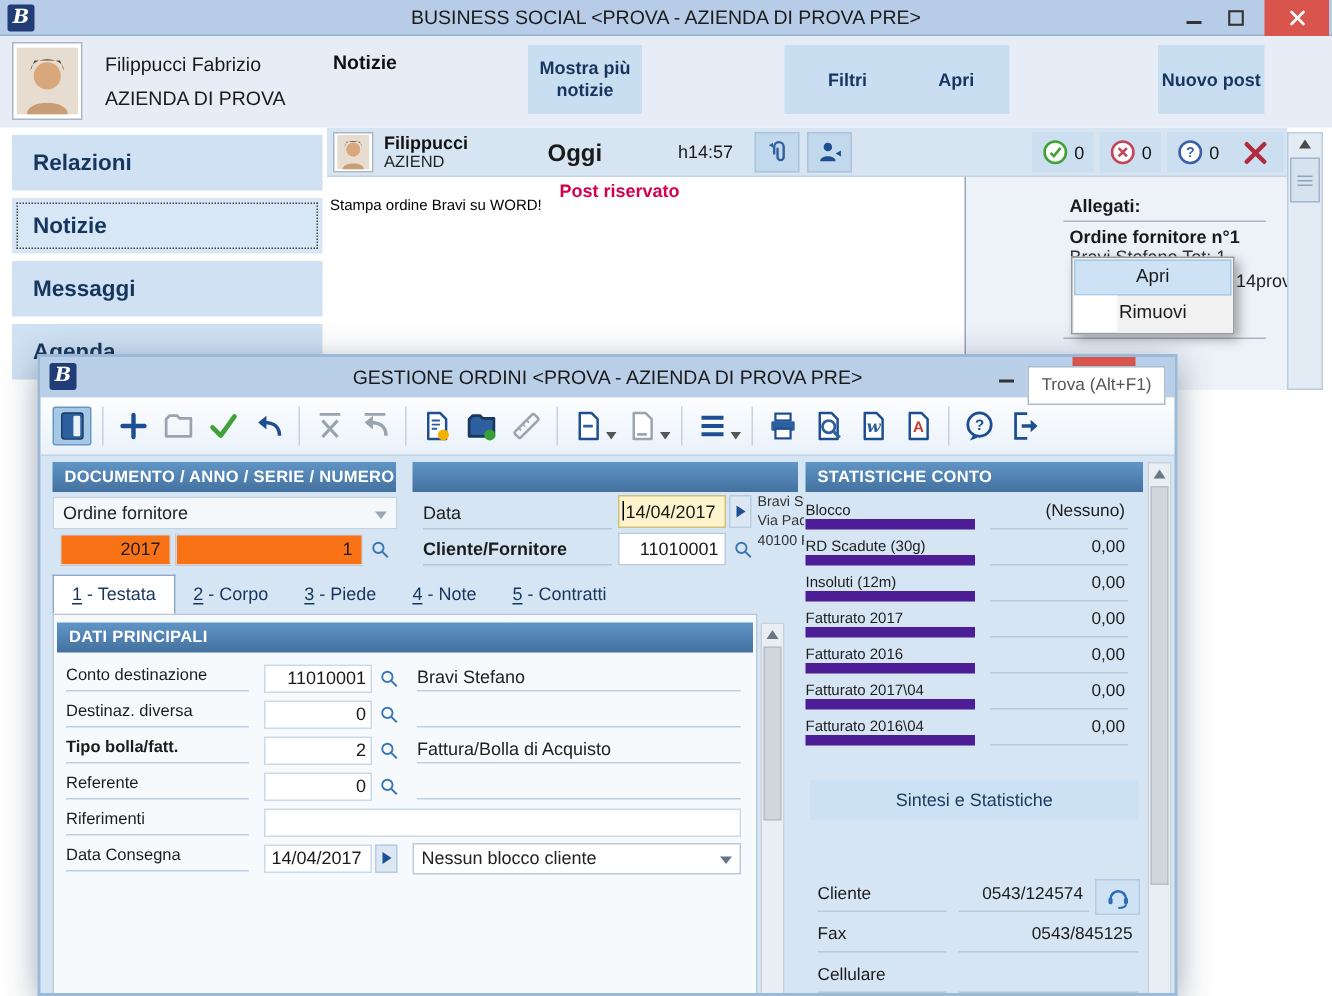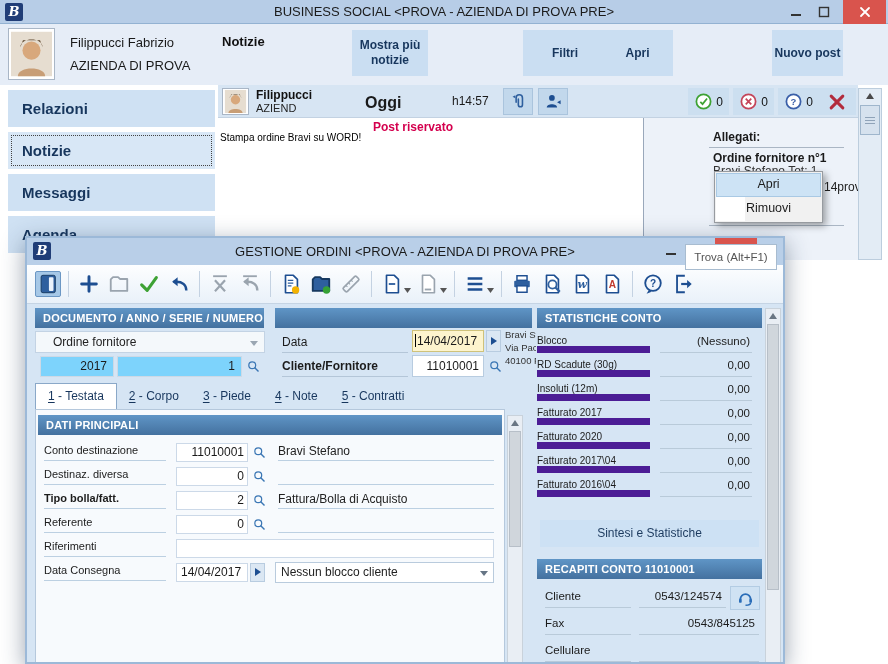--- a/index.html
+++ b/index.html
@@ -83,23 +83,23 @@
   .tbtn.dd{margin-right:8px}
   .tsep{width:1px;height:26px;background:#c4d2e2;margin:0 5px}
   .findbox{position:absolute;right:6px;top:6px;width:92px;height:26px;background:#fff;border:1px solid #a8bcd0;
            font-family:inherit;font-size:11.5px;color:#555;text-align:center}
   .findbox::placeholder{color:#555;opacity:1}
 
   .bandh{position:absolute;height:20px;background:linear-gradient(#5f95c6,#44719f);color:#fff;
          font-weight:bold;font-size:11px;line-height:20px;padding-left:8px;letter-spacing:.2px}
 
   .combo{position:absolute;left:8px;top:93px;width:230px;height:22px;background:#f4f8fb;border:1px solid #c3d3e4;
-         font-size:12px;line-height:20px;padding-left:17px;color:#222}
+         font-size:12px;line-height:20px;padding-left:6px;color:#222}
   .combo .tri-dn{position:absolute;right:6px;top:9px;border-top-color:#9aa6b2}
-  .ffield{position:absolute;height:21px;background:#7dd3fc;border:1px solid #cdd9e6;font-size:12px;line-height:19px;
+  .ffield{position:absolute;height:21px;background:#f97316;border:1px solid #cdd9e6;font-size:12px;line-height:19px;
           text-align:right;padding-right:6px;color:#1c1c1c}
   .flabel{position:absolute;width:126px;font-size:12px;color:#1c1c1c;border-bottom:1px solid #b4c6d8;height:18px}
   .field-w{position:absolute;height:22px;background:#fff;border:1px solid #b8cce0;font-size:12px;line-height:20px;
            text-align:right;padding-right:4px}
   .field-y{position:absolute;height:22px;background:#fdf4cd;border:1px solid #cfc27a;font-size:12px;line-height:20px;padding-left:2px}
   .cursorbar{display:inline-block;width:1px;height:13px;background:#000;vertical-align:-2px;margin-right:1px}
   .sqbtn{position:absolute;width:15px;height:22px;background:#dbe7f3;border:1px solid #b8cce0;
          display:flex;align-items:center;justify-content:center}
   .magbtn{position:absolute;width:18px;height:18px;background:transparent;border:none;display:flex;align-items:center;justify-content:center}
   .cinfo{position:absolute;left:478px;top:90px;width:31px;height:40px;overflow:hidden;font-size:9.5px;line-height:13px;color:#333;white-space:nowrap}
@@ -630,35 +630,34 @@
       </div>
       <div class="srow">
         <span class="sl">Insoluti (12m)</span>
         <span class="sv">0,00</span>
       </div>
       <div class="srow">
         <span class="sl">Fatturato 2017</span>
         <span class="sv">0,00</span>
       </div>
       <div class="srow">
-        <span class="sl">Fatturato 2020</span>
+        <span class="sl">Fatturato 2016</span>
         <span class="sv">0,00</span>
       </div>
       <div class="srow">
         <span class="sl">Fatturato 2017\04</span>
         <span class="sv">0,00</span>
       </div>
       <div class="srow">
         <span class="sl">Fatturato 2016\04</span>
         <span class="sv">0,00</span>
       </div>
     </div>
   <button class="statbtn">Sintesi e Statistiche</button>
 
-  <div class="bandh" style="left:510px;top:321px;width:225px">RECAPITI CONTO 11010001</div>
   <div class="rec-rows" id="recrows">
       <div class="rrow">
         <span class="sl">Cliente</span>
         <span class="sv short">0543/124574</span>
         <button class="phonebtn">
           <span class="ic">
             <svg width="19" height="19" viewBox="0 0 24 24">
               <path d="M5.5 13a6.5 6.5 0 0113 0" fill="none" stroke="#2a6db8" stroke-width="2.2"></path>
               <rect x="3.8" y="12" width="3.4" height="5.5" rx="1.5" fill="#2a6db8"></rect>
               <rect x="16.8" y="12" width="3.4" height="5.5" rx="1.5" fill="#2a6db8"></rect>

